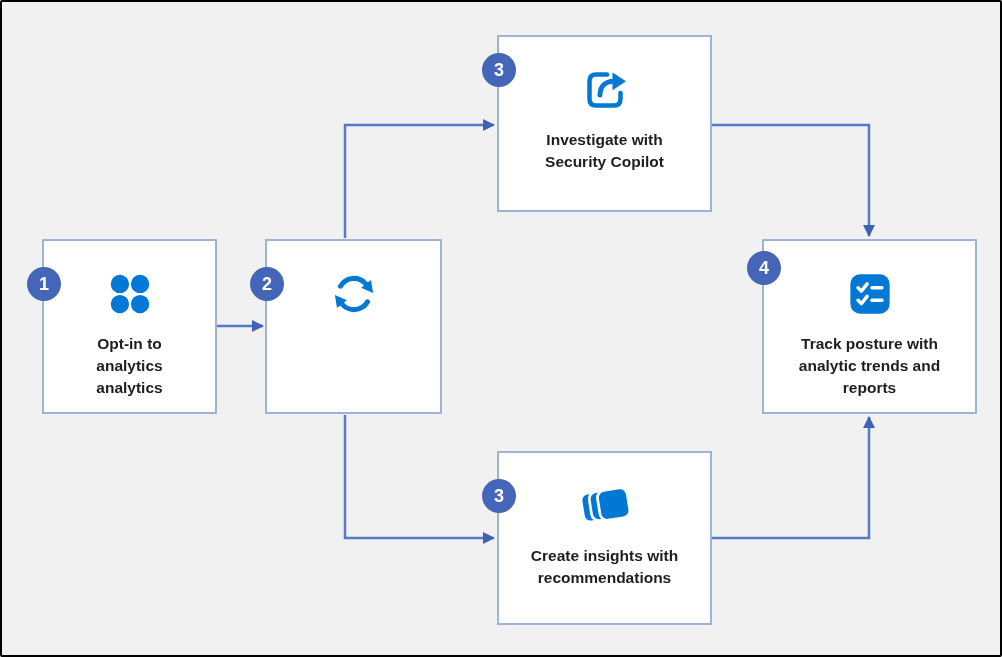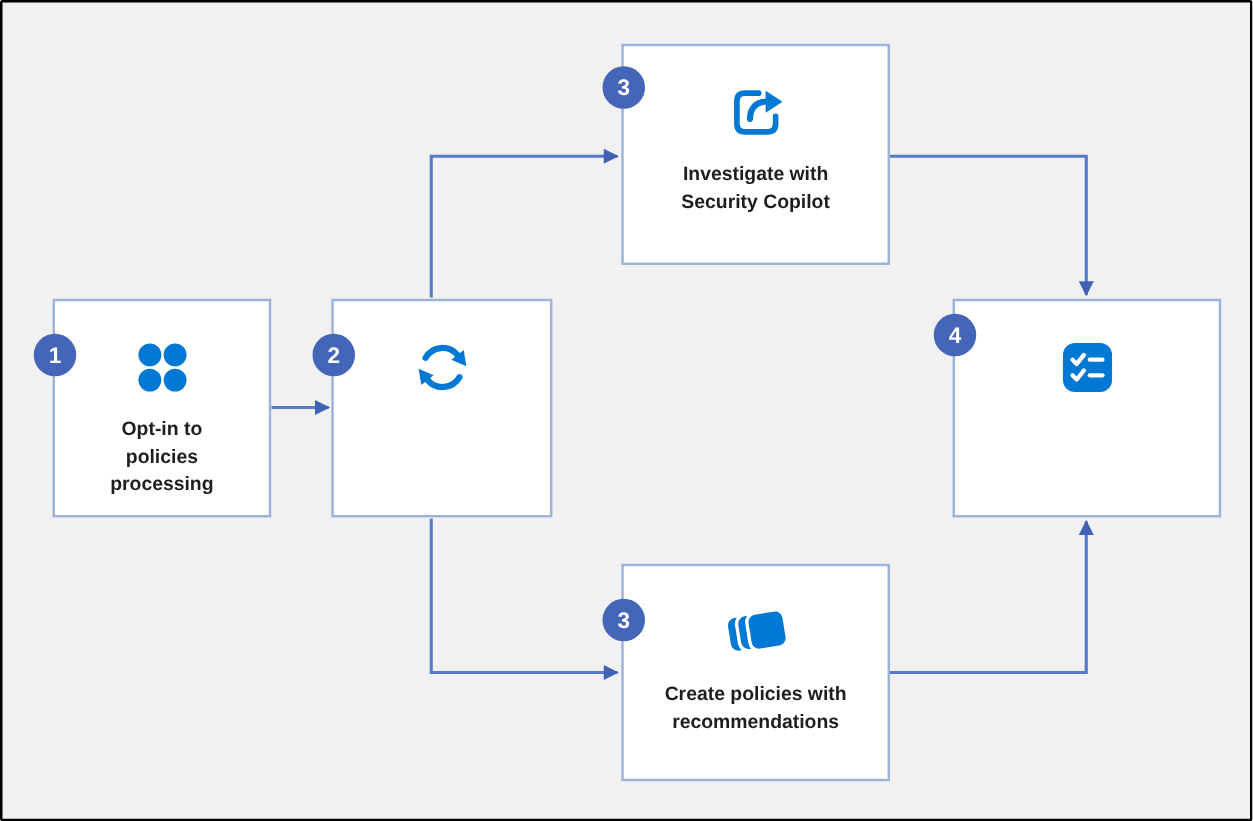--- a/index.html
+++ b/index.html
@@ -72,21 +72,21 @@
   <div class="node n1">
     <span class="badge">1</span>
     <span class="icon">
       <svg width="44" height="44" viewBox="0 0 48 48" fill="#0078d4">
         <circle cx="13" cy="13" r="10"></circle>
           <circle cx="35" cy="13" r="10"></circle>
         <circle cx="13" cy="35" r="10"></circle>
           <circle cx="35" cy="35" r="10"></circle>
       </svg>
     </span>
-    <div class="label">Opt-in to policies processing</div>
+    <div class="label">Opt-in to analytics analytics</div>
   </div>
 
   <div class="node n2">
     <span class="badge">2</span>
     <span class="icon">
       <svg width="50" height="50" viewBox="0 0 48 48">
         <g stroke="#0078d4" stroke-width="4.8" fill="none" stroke-linecap="round">
           <path d="M 11 16.5 A 15 15 0 0 1 35.5 14.4"></path>
           <path d="M 37 31.5 A 15 15 0 0 1 12.5 33.6"></path>
         </g>
@@ -112,31 +112,32 @@
     <span class="badge">3</span>
     <span class="icon">
       <svg width="54" height="50" viewBox="0 0 52 48">
         <g transform="rotate(-9 26 24)">
           <rect x="4" y="9" width="28" height="28" rx="7" fill="#0078d4" stroke="#fff" stroke-width="2.6"></rect>
           <rect x="12" y="9" width="28" height="28" rx="7" fill="#0078d4" stroke="#fff" stroke-width="2.6"></rect>
           <rect x="20" y="9" width="29" height="29" rx="7" fill="#0078d4" stroke="#fff" stroke-width="2.6"></rect>
         </g>
       </svg>
     </span>
-    <div class="label">Create policies with recommendations</div>
+    <div class="label">Create insights with recommendations</div>
   </div>
 
   <div class="node n5">
     <span class="badge">4</span>
     <span class="icon">
       <svg width="46" height="46" viewBox="0 0 48 48">
         <rect x="3.5" y="3.5" width="41" height="41" rx="10" fill="#0078d4"></rect>
         <g stroke="#fff" stroke-width="3.6" fill="none" stroke-linecap="round" stroke-linejoin="round">
           <polyline points="11.5,17.5 15,21 21,13.5"></polyline>
           <line x1="26" y1="17.5" x2="36.5" y2="17.5"></line>
           <polyline points="11.5,30.5 15,34 21,26.5"></polyline>
           <line x1="26" y1="30.5" x2="36.5" y2="30.5"></line>
         </g>
       </svg>
     </span>
+    <div class="label">Track posture with analytic trends and reports</div>
   </div>
 
 </div>
 
 </body></html>

